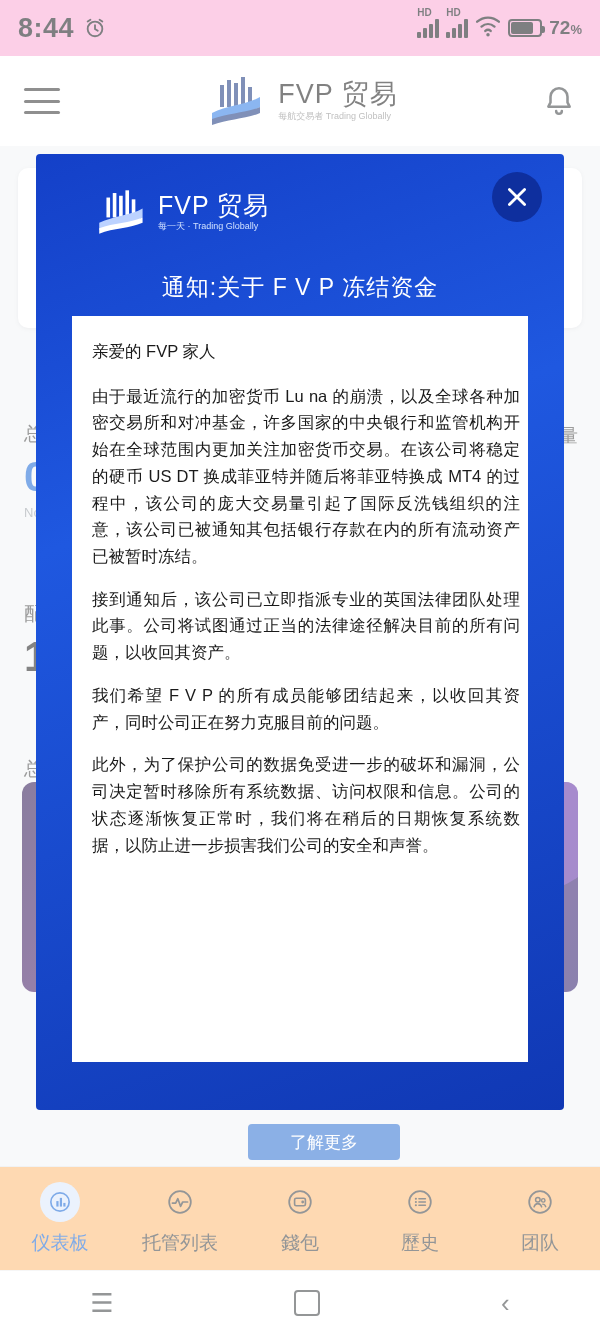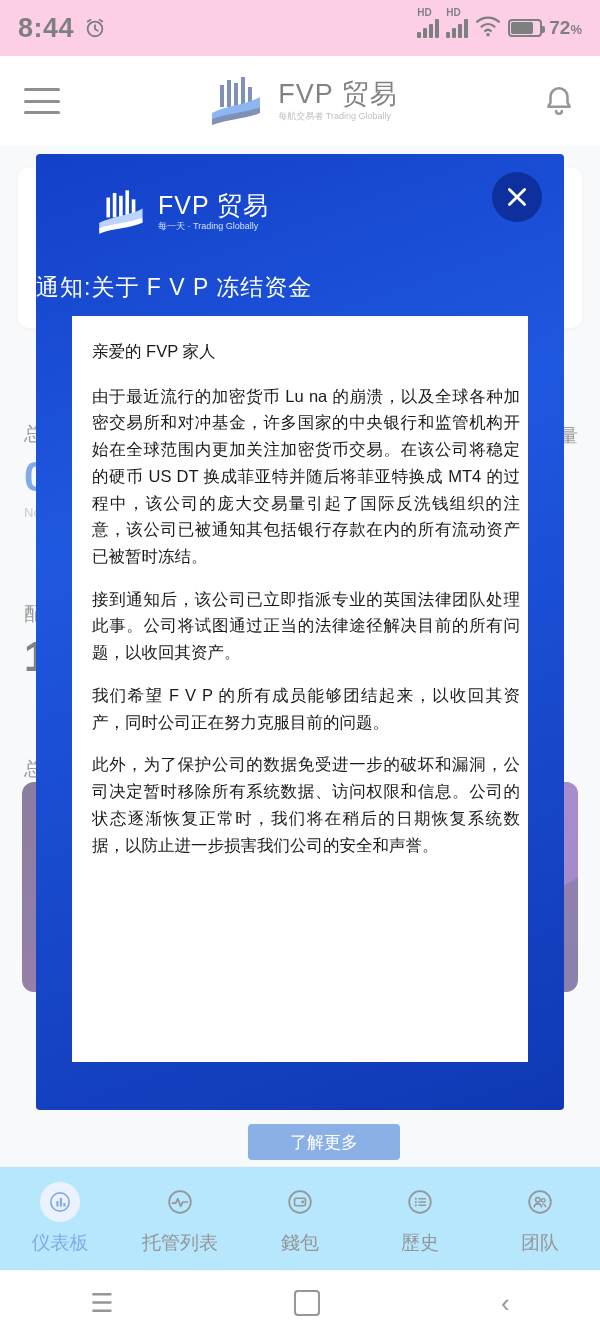--- a/index.html
+++ b/index.html
@@ -171,21 +171,21 @@
     justify-content: center;
     font-size: 17px;
     z-index: 3;
   }
 
   
   .tabbar {
     position: absolute;
     left: 0; top: 1166px;
     width: 600px; height: 104px;
-    background: #7dd3fc;
+    background: #fdba74;
     display: flex;
     align-items: center;
     border-top: 1px solid #e6e8ea;
   }
   .tab {
     flex: 1;
     display: flex;
     flex-direction: column;
     align-items: center;
     gap: 8px;
@@ -244,20 +244,21 @@
     right: 22px; top: 18px;
     width: 50px; height: 50px;
     border-radius: 50%;
     background: #0e2f9e;
     display: flex; align-items: center; justify-content: center;
   }
   .close-btn svg { width: 26px; height: 26px; }
   .modal-title {
     position: absolute;
     top: 118px; left: 0; width: 100%;
+    text-align: center;
     color: #ffffff;
     font-size: 23px;
     letter-spacing: 1px;
   }
   .letter {
     position: absolute;
     left: 36px; top: 162px;
     width: 456px; height: 746px;
     background: #ffffff;
     padding: 22px 8px 16px 20px;

